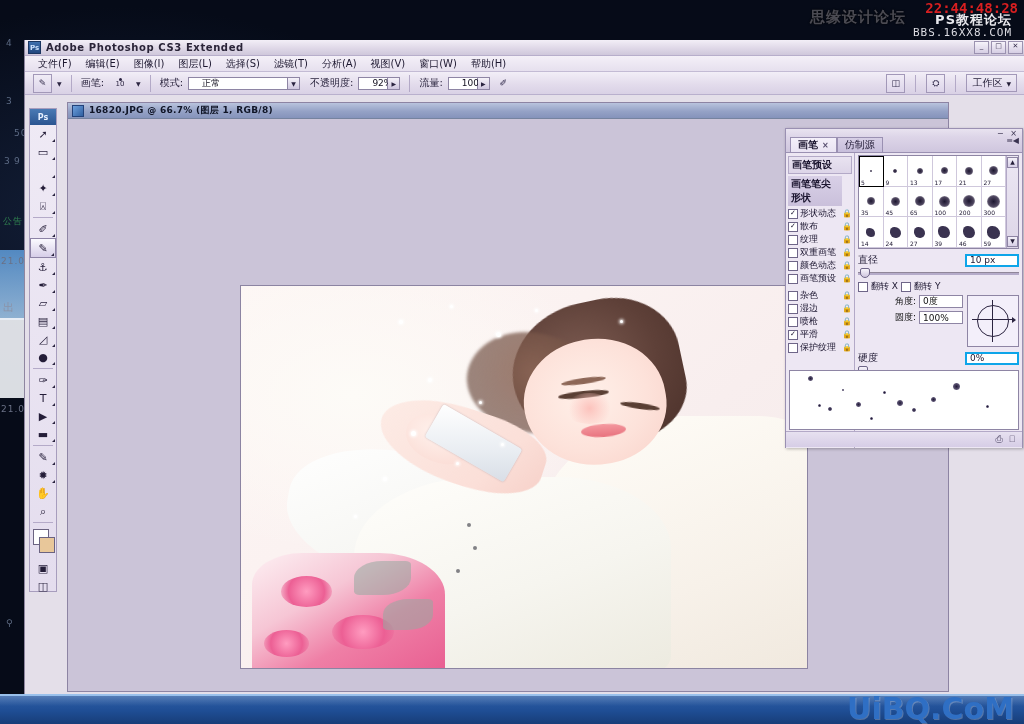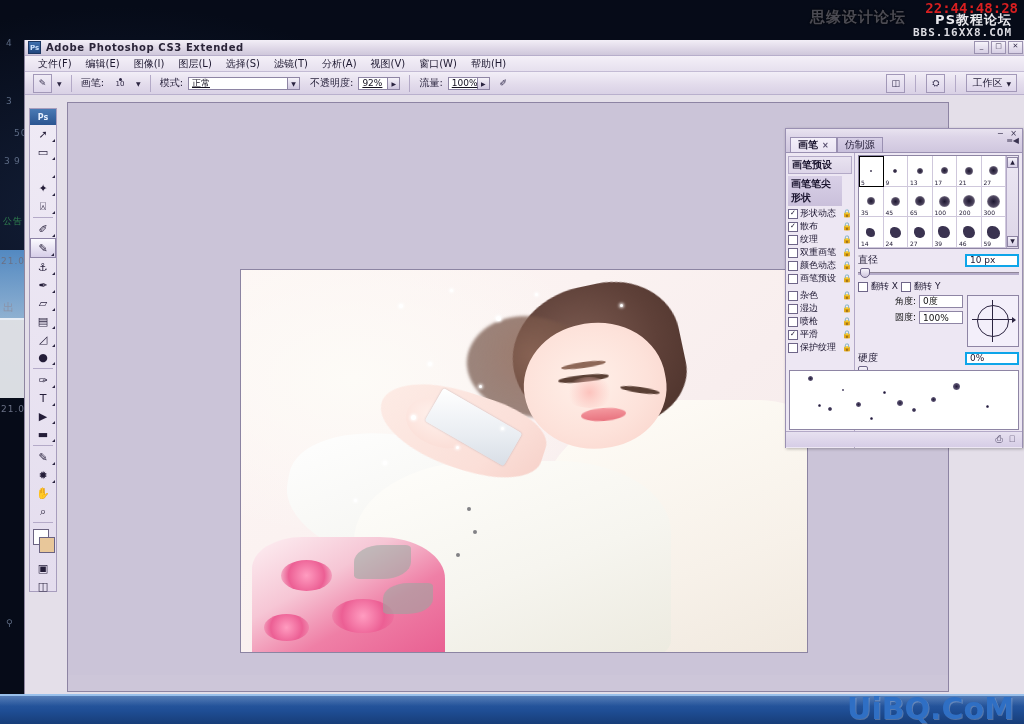--- a/index.html
+++ b/index.html
@@ -23,21 +23,21 @@
   .taskbar .grad{position:absolute;inset:0;
     background:linear-gradient(180deg,rgba(255,255,255,.22),rgba(255,255,255,0) 40%);}
   .tb-line{position:absolute;left:0;top:0;width:1024px;height:2px;background:#7fb0e6;}
 
   
   .wm-tl{position:absolute;right:118px;top:8px;color:#4a4a52;font-size:15px;font-weight:bold;
     letter-spacing:1px;text-shadow:0 0 2px #000;}
   .wm-timer{position:absolute;right:6px;top:0px;color:#d81f20;font-size:14px;font-weight:bold;
     font-family:"DejaVu Sans Mono","Liberation Mono",monospace;letter-spacing:0px;}
   .wm-tr1{position:absolute;right:12px;top:11px;color:#e8e8ec;font-size:13px;font-weight:bold;letter-spacing:1px;}
-  .wm-tr2{position:absolute;right:12px;top:26px;color:#dcdce2;font-size:11px;font-weight:bold;
+  .wm-tr2{position:absolute;right:12px;top:26px;color:#dcdce2;font-size:11px;font-weight:normal;
     font-family:"DejaVu Sans Mono","Liberation Mono",monospace;letter-spacing:1px;}
   .wm-br{position:absolute;right:10px;bottom:-2px;font-size:30px;font-weight:bold;
     color:#2f6fc4;letter-spacing:0px;text-shadow:1px 1px 0 rgba(255,255,255,.25);}
 
   
   .ps-win{position:absolute;left:24px;top:40px;width:1000px;height:672px;
     background:#e4dfe9;border:1px solid #8e86a0;border-top:none;overflow:hidden;}
   .ps-title{height:15px;background:linear-gradient(180deg,#f3eff7,#ddd6e6 60%,#cfc7db);
     border-bottom:1px solid #b7aecb;display:flex;align-items:center;padding:0 3px;position:relative;}
   .ps-ico{width:11px;height:11px;background:linear-gradient(180deg,#3f6fae,#22477e);
@@ -50,21 +50,21 @@
 
   .ps-menu{height:15px;background:linear-gradient(180deg,#f4f0f8,#e6e0ee);
     border-bottom:1px solid #c3bbd4;display:flex;align-items:center;padding-left:6px;}
   .menu-item{font-size:10px;color:#1d1830;padding:8px 7px;white-space:nowrap;}
 
   .ps-options{height:22px;background:linear-gradient(180deg,#f2eef7,#e3dcec 55%,#d9d1e5);
     border-bottom:1px solid #b9b0cd;display:flex;align-items:center;padding-left:8px;gap:5px;position:relative;}
   .opt-sep{width:1px;height:17px;background:#b3a9c7;margin:0 4px;}
   .opt-lab{font-size:10px;color:#241e38;white-space:nowrap;}
   .opt-field{background:#fff;border:1px solid #8e85a4;height:13px;display:flex;align-items:center;
-    padding:0 3px;font-size:9px;color:#120f1e;box-sizing:border-box;text-decoration:underline;}
+    padding:0 13px;font-size:9px;color:#120f1e;box-sizing:border-box;}
   .opt-arrow{width:12px;height:13px;background:linear-gradient(180deg,#f5f2f9,#cfc6df);
     border:1px solid #8e85a4;border-left:none;display:flex;align-items:center;justify-content:center;
     font-size:6px;color:#2a2340;box-sizing:border-box;}
   .opt-btn{width:17px;height:17px;background:linear-gradient(180deg,#f0ecf6,#ddd5ea);
     border:1px solid #a298b8;display:flex;align-items:center;justify-content:center;font-size:9px;color:#332c4c;}
   .ws-btn{height:16px;border:1px solid #a298b8;background:linear-gradient(180deg,#f0ecf6,#ddd5ea);
     display:flex;align-items:center;padding:0 5px;font-size:10px;gap:4px;color:#221c36;}
   .brush-preview{display:flex;flex-direction:column;align-items:center;justify-content:center;width:22px;}
   .brush-dot{width:3px;height:3px;border-radius:50%;background:#2a2340;}
   .brush-num{font-size:7px;color:#2a2340;line-height:7px;}
@@ -348,20 +348,24 @@
       <div class="tool-div"></div>
       <div class="swatches">
         <div class="sw-fg"></div>
         <div class="sw-bg"></div>
       </div>
       <div class="tool">▣</div>
       <div class="tool">◫</div>
     </div>
 
     <div class="doc-win">
+      <div class="doc-title">
+        <div class="doc-ico"></div>
+        <div class="doc-title-txt">16820.JPG @ 66.7% (图层 1, RGB/8)</div>
+      </div>
       <div class="canvas-area">
 
         <div class="photo">
           <div class="ph ph-pillow"></div>
           <div class="ph ph-blanket"></div>
           <div class="ph ph-hair"></div>
           <div class="ph ph-hair2"></div>
           <div class="ph ph-face"></div>
           <div class="ph ph-brow"></div>
           <div class="ph ph-eye"></div>

